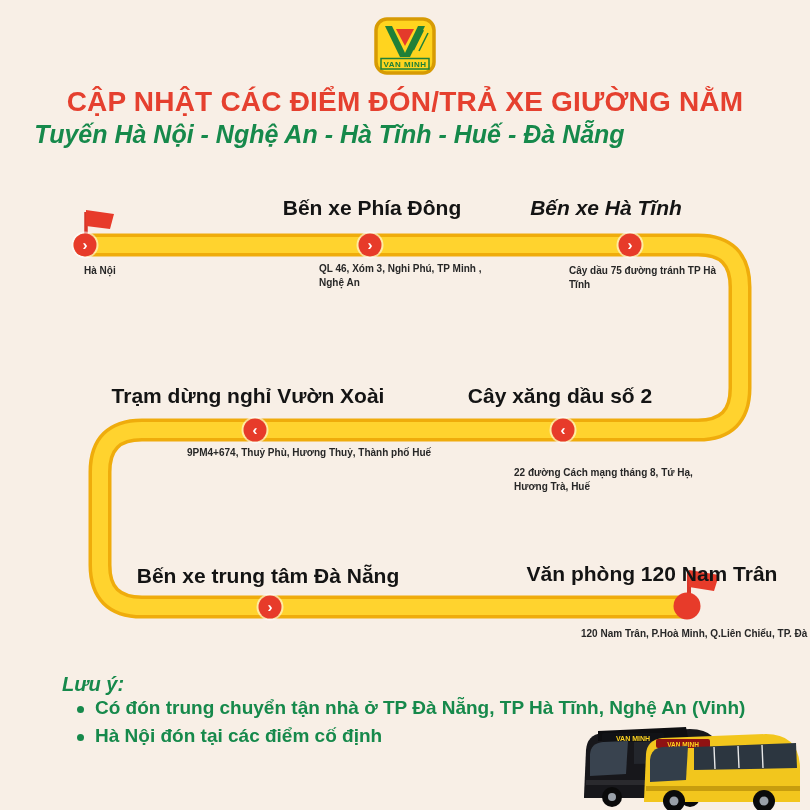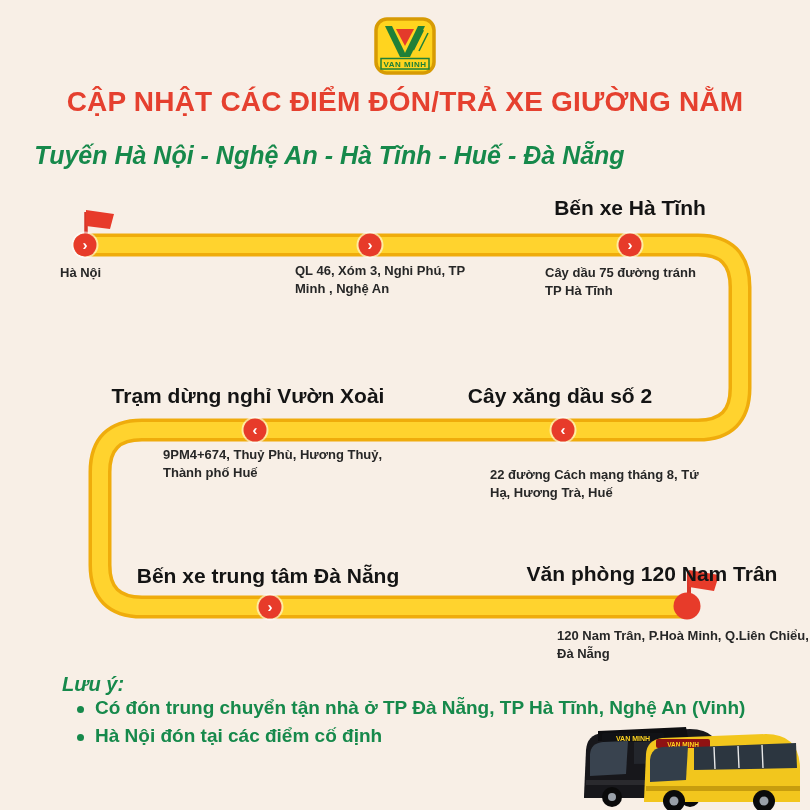--- a/index.html
+++ b/index.html
@@ -17,21 +17,21 @@
   }
   
   .logo{position:absolute;left:374px;top:17px;}
   .title{
     position:absolute;left:0;top:86px;width:810px;
     text-align:center;
     font-size:28px;font-weight:800;letter-spacing:.2px;
     color:#E5402F;
   }
   .subtitle{
-    position:absolute;left:0;top:141px;width:659px;
+    position:absolute;left:0;top:120px;width:659px;
     text-align:center;
     font-size:25px;font-weight:800;font-style:italic;
     color:#16894B;
   }
   
   .route-svg{position:absolute;left:0;top:0;pointer-events:none;}
   .marker{
     position:absolute;width:23px;height:23px;border-radius:50%;
     background:#E73B2A;color:#fff;
     display:flex;align-items:center;justify-content:center;
@@ -42,21 +42,21 @@
   .marker.end{width:27px;height:27px;box-shadow:none;}
   .marker .chev{margin-top:-2px;}
   
   .stop-name{
     position:absolute;transform:translateX(-50%);
     font-size:21px;font-weight:800;color:#141414;white-space:nowrap;
   }
   .stop-name.left-align{transform:none;}
   .stop-addr{
     position:absolute;
-    font-size:13px;font-weight:700;color:#272727;line-height:1.4;
+    font-size:10px;font-weight:700;color:#272727;line-height:1.4;margin-left:24px;
   }
   
   .notes-heading{
     position:absolute;left:62px;top:673px;
     font-size:20px;font-weight:800;font-style:italic;color:#16894B;
   }
   .note-item{
     position:absolute;left:95px;
     font-size:19px;font-weight:800;color:#16894B;white-space:nowrap;
   }
@@ -119,23 +119,24 @@
   <div class="marker" style="left:563px;top:430px;">
       <span class="chev">‹</span>
     </div>
   <div class="marker" style="left:270px;top:607px;">
       <span class="chev">›</span>
     </div>
   <div class="marker end" style="left:687px;top:606px;"></div>
 
   <div class="stop-addr" style="left:60px;top:264px;">Hà Nội</div>
 
+  <div class="stop-name" style="left:372px;top:196px;">Bến xe Phía Đông</div>
   <div class="stop-addr" style="left:295px;top:262px;width:186px;">QL 46, Xóm 3, Nghi Phú, TP Minh , Nghệ An</div>
 
-  <div class="stop-name" style="left:630px;top:196px;">Bến xe Hà Tĩnh</div>
+  <div class="stop-name" style="left:606px;top:196px;font-style:italic;">Bến xe Hà Tĩnh</div>
   <div class="stop-addr" style="left:545px;top:264px;width:168px;">Cây dầu 75 đường tránh TP Hà Tĩnh</div>
 
   <div class="stop-name" style="left:248px;top:384px;">Trạm dừng nghỉ Vườn Xoài</div>
   <div class="stop-addr" style="left:163px;top:446px;width:248px;">9PM4+674, Thuỷ Phù, Hương Thuỷ, Thành phố Huế</div>
 
   <div class="stop-name" style="left:560px;top:384px;">Cây xăng dầu số 2</div>
   <div class="stop-addr" style="left:490px;top:466px;width:212px;">22 đường Cách mạng tháng 8, Tứ Hạ, Hương Trà, Huế</div>
 
   <div class="stop-name" style="left:268px;top:564px;">Bến xe trung tâm Đà Nẵng</div>
 

